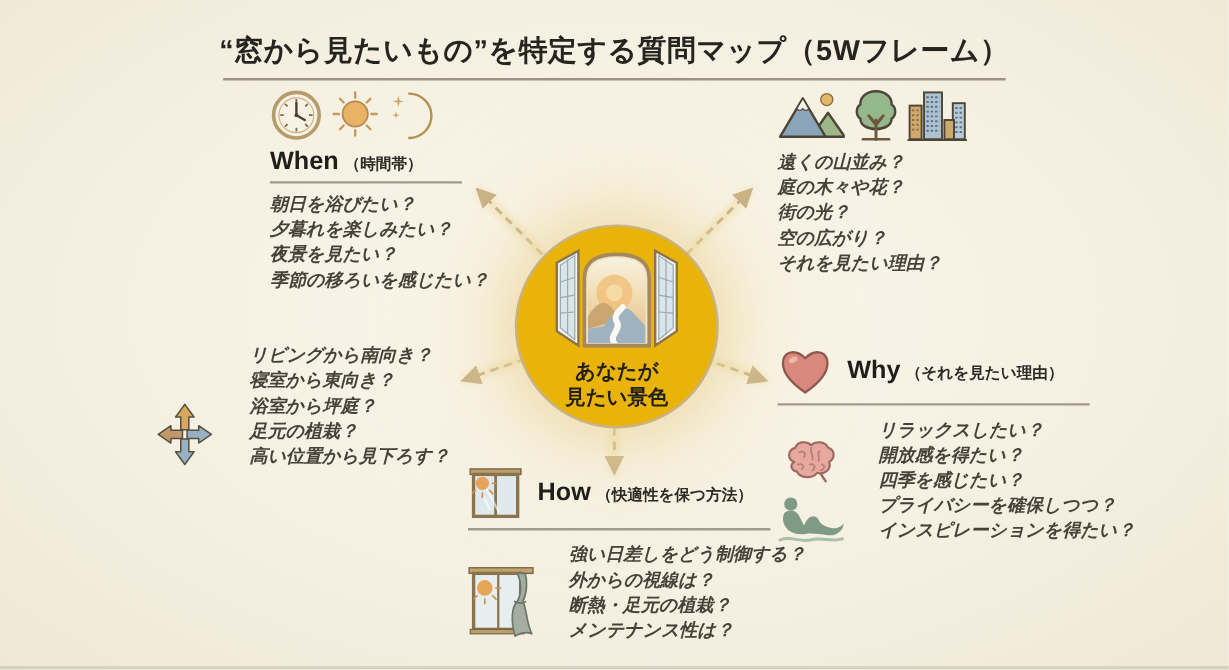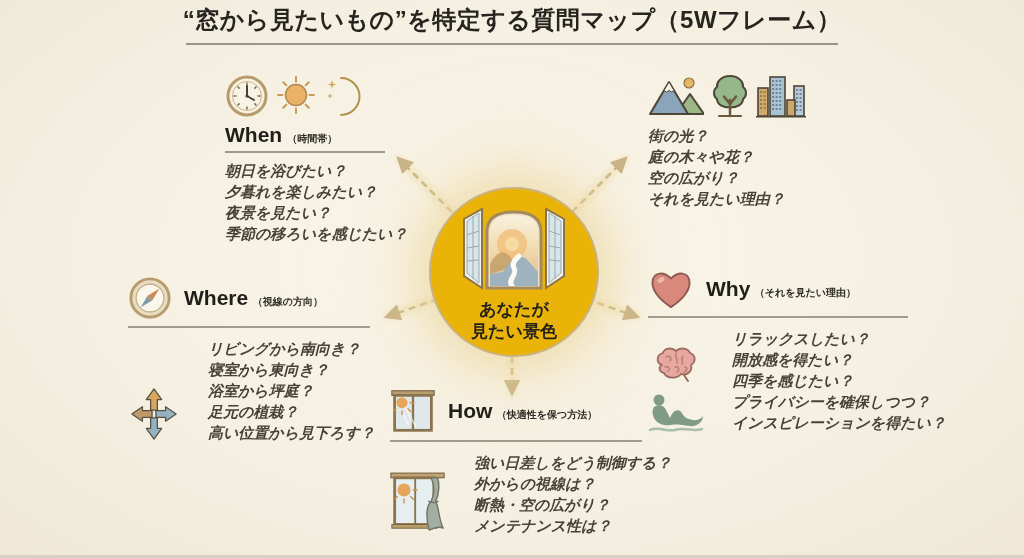--- a/index.html
+++ b/index.html
@@ -3,51 +3,51 @@
 <meta charset="utf-8">
 <style>
   html,body{margin:0;padding:0;}
   body{
     width:1024px;height:558px;position:relative;overflow:hidden;
     font-family:"Liberation Sans","DejaVu Sans",sans-serif;
     background:radial-gradient(ellipse at 50% 46%, #faf6ea 0%, #f5f0e2 55%, #efe8d8 100%);
   }
   body::after{content:"";position:absolute;left:0;bottom:0;width:100%;height:3px;background:#d6d1c2;}
   
-  .title-wrap{position:absolute;top:4px;left:0;width:1024px;text-align:center;}
+  .title-wrap{position:absolute;top:26px;left:0;width:1024px;text-align:center;}
   .title{font-size:24px;font-weight:bold;color:#26241f;letter-spacing:.5px;margin:0;}
   .title-rule{width:652px;height:0;border-bottom:2px solid rgba(125,118,103,.75);margin:7px auto 0;}
   
   .arrows{position:absolute;left:0;top:0;z-index:1;pointer-events:none;}
   
   .center-node{
     position:absolute;left:429px;top:187px;width:166px;height:166px;border-radius:50%;
     background:#eab308;border:2px solid #c9b283;z-index:2;
     box-shadow:0 0 38px 14px rgba(233,211,152,.55),0 0 90px 34px rgba(240,224,178,.35);
     display:flex;flex-direction:column;align-items:center;justify-content:center;
   }
   .center-text{font-size:17px;font-weight:bold;color:#21201b;line-height:22px;text-align:center;margin-top:5px;}
   
   .sec{position:absolute;z-index:3;}
   .icon-row{display:flex;align-items:flex-end;gap:7px;margin-bottom:5px;}
   .head{display:flex;align-items:baseline;gap:5px;padding-bottom:4px;border-bottom:2px solid rgba(125,118,103,.7);text-align:center;}
   .w5{font-size:21px;font-weight:bold;color:#1f1e19;}
-  .sub{font-size:10px;font-weight:bold;color:#2b2a24;}
+  .sub{font-size:13px;font-weight:bold;color:#2b2a24;}
   .head-row{display:flex;align-items:center;gap:12px;padding-bottom:6px;border-bottom:2px solid rgba(125,118,103,.7);}
   .content{display:flex;gap:28px;margin-top:8px;align-items:flex-end;}
   .icon-col{display:flex;flex-direction:column;gap:8px;align-items:center;flex:0 0 auto;}
   ul.items{list-style:none;margin:7px 0 0;padding:0;font-style:italic;}
   .content ul.items{margin-top:2px;}
   ul.items li{font-size:15px;font-weight:bold;color:#474238;line-height:21px;white-space:nowrap;}
   .sec-when{left:225px;top:74px;}
   .sec-when .head{width:160px;}
   .sec-what{left:648px;top:74px;}
   .sec-what .head{width:148px;}
   .sec-where{left:128px;top:276px;width:242px;}
-  .sec-why{left:648px;top:268px;width:260px;}
+  .sec-why{left:648px;top:288px;width:260px;}
   .sec-how{left:390px;top:388px;width:252px;}
   svg{display:block;}
 </style>
 </head>
 <body>
 
 <div class="title-wrap">
   <h1 class="title">“窓から見たいもの”を特定する質問マップ（5Wフレーム）</h1>
   <div class="title-rule"></div>
 </div>
@@ -182,43 +182,29 @@
         <rect x="38" y="12" width="10" height="30" fill="#b5cbd9"></rect>
         <rect x="31" y="26" width="8" height="16" fill="#cda86b"></rect>
       </g>
       <path d="M16 7 H27 M16 11 H27 M16 15 H27 M16 19 H27 M16 23 H27 M16 27 H27 M16 31 H27 M16 35 H27" stroke="#61707c" stroke-width="1.6" stroke-dasharray="2 1.6"></path>
       <path d="M40 16 H46 M40 20 H46 M40 24 H46 M40 28 H46 M40 32 H46 M40 36 H46" stroke="#61707c" stroke-width="1.6" stroke-dasharray="2 1.6"></path>
       <path d="M4 18 H10 M4 22 H10 M4 26 H10 M4 30 H10 M4 34 H10" stroke="#8a6f42" stroke-width="1.6" stroke-dasharray="2 1.6"></path>
       <line x1="0" y1="42.8" x2="50" y2="42.8" stroke="#4d4536" stroke-width="1.6"></line>
     </svg>
   </div>
   <ul class="items">
+    <li>遠くの山並み？</li>
+    <li>庭の木々や花？</li>
     <li>街の光？</li>
-    <li>庭の木々や花？</li>
     <li>空の広がり？</li>
     <li>それを見たい理由？</li>
   </ul>
 </section>
 
 <section class="sec sec-where">
-  <div class="head-row">
-    <svg width="44" height="44" viewBox="0 0 46 46">
-      <circle cx="23" cy="23" r="20" fill="#e8ddc4" stroke="#b69b6c" stroke-width="3"></circle>
-      <circle cx="23" cy="23" r="14.5" fill="#faf6ec" stroke="#c2ab7e" stroke-width="1.2"></circle>
-      <g transform="rotate(45 23 23)">
-        <polygon points="23,9 26.5,23 19.5,23" fill="#cd8a54"></polygon>
-        <polygon points="23,37 26.5,23 19.5,23" fill="#7e9aae"></polygon>
-      </g>
-      <circle cx="23" cy="23" r="2.2" fill="#b69b6c"></circle>
-    </svg>
-    <div>
-      <span class="w5">Where</span>
-      <span class="sub">（視線の方向）</span>
-    </div>
-  </div>
   <div class="content">
     <div class="icon-col">
       <svg width="52" height="58" viewBox="0 0 54 58">
         <path d="M27 3 L35 14 H30.5 V25 H23.5 V14 H19 Z" fill="#d8a75f" stroke="#55503f" stroke-width="1.3" stroke-linejoin="round"></path>
         <path d="M4 29 L15 21.5 V25.5 H25 V32.5 H15 V36.5 Z" fill="#c2986a" stroke="#55503f" stroke-width="1.3" stroke-linejoin="round"></path>
         <path d="M50 29 L39 21.5 V25.5 H29 V32.5 H39 V36.5 Z" fill="#96b2c2" stroke="#55503f" stroke-width="1.3" stroke-linejoin="round"></path>
         <path d="M27 55 L19 44 H23.5 V33 H30.5 V44 H35 Z" fill="#96b2c2" stroke="#55503f" stroke-width="1.3" stroke-linejoin="round"></path>
       </svg>
     </div>
     <ul class="items">
@@ -299,17 +285,17 @@
             <line x1="8" y1="28" x2="5.5" y2="30.5"></line>
         </g>
         <rect x="2" y="58" width="48" height="4" fill="#b99e6d" stroke="#77613f" stroke-width="1"></rect>
         <path d="M44 8 C48 16 48 26 44 33 C39 38 38 50 42 64 C48 61 53 60 57 62 C52 52 53 42 49 33 C53 25 53 14 51 8 Z" fill="#a3ada0" stroke="#6e7568" stroke-width="1.5" stroke-linejoin="round"></path>
         <path d="M41 33 C45 35 49 35 52 33" stroke="#6e7568" stroke-width="1.5" fill="none"></path>
       </svg>
     </div>
     <ul class="items">
       <li>強い日差しをどう制御する？</li>
       <li>外からの視線は？</li>
-      <li>断熱・空の広がり？</li>
+      <li>断熱・足元の植栽？</li>
       <li>メンテナンス性は？</li>
     </ul>
   </div>
 </section>
 
 </body></html>

